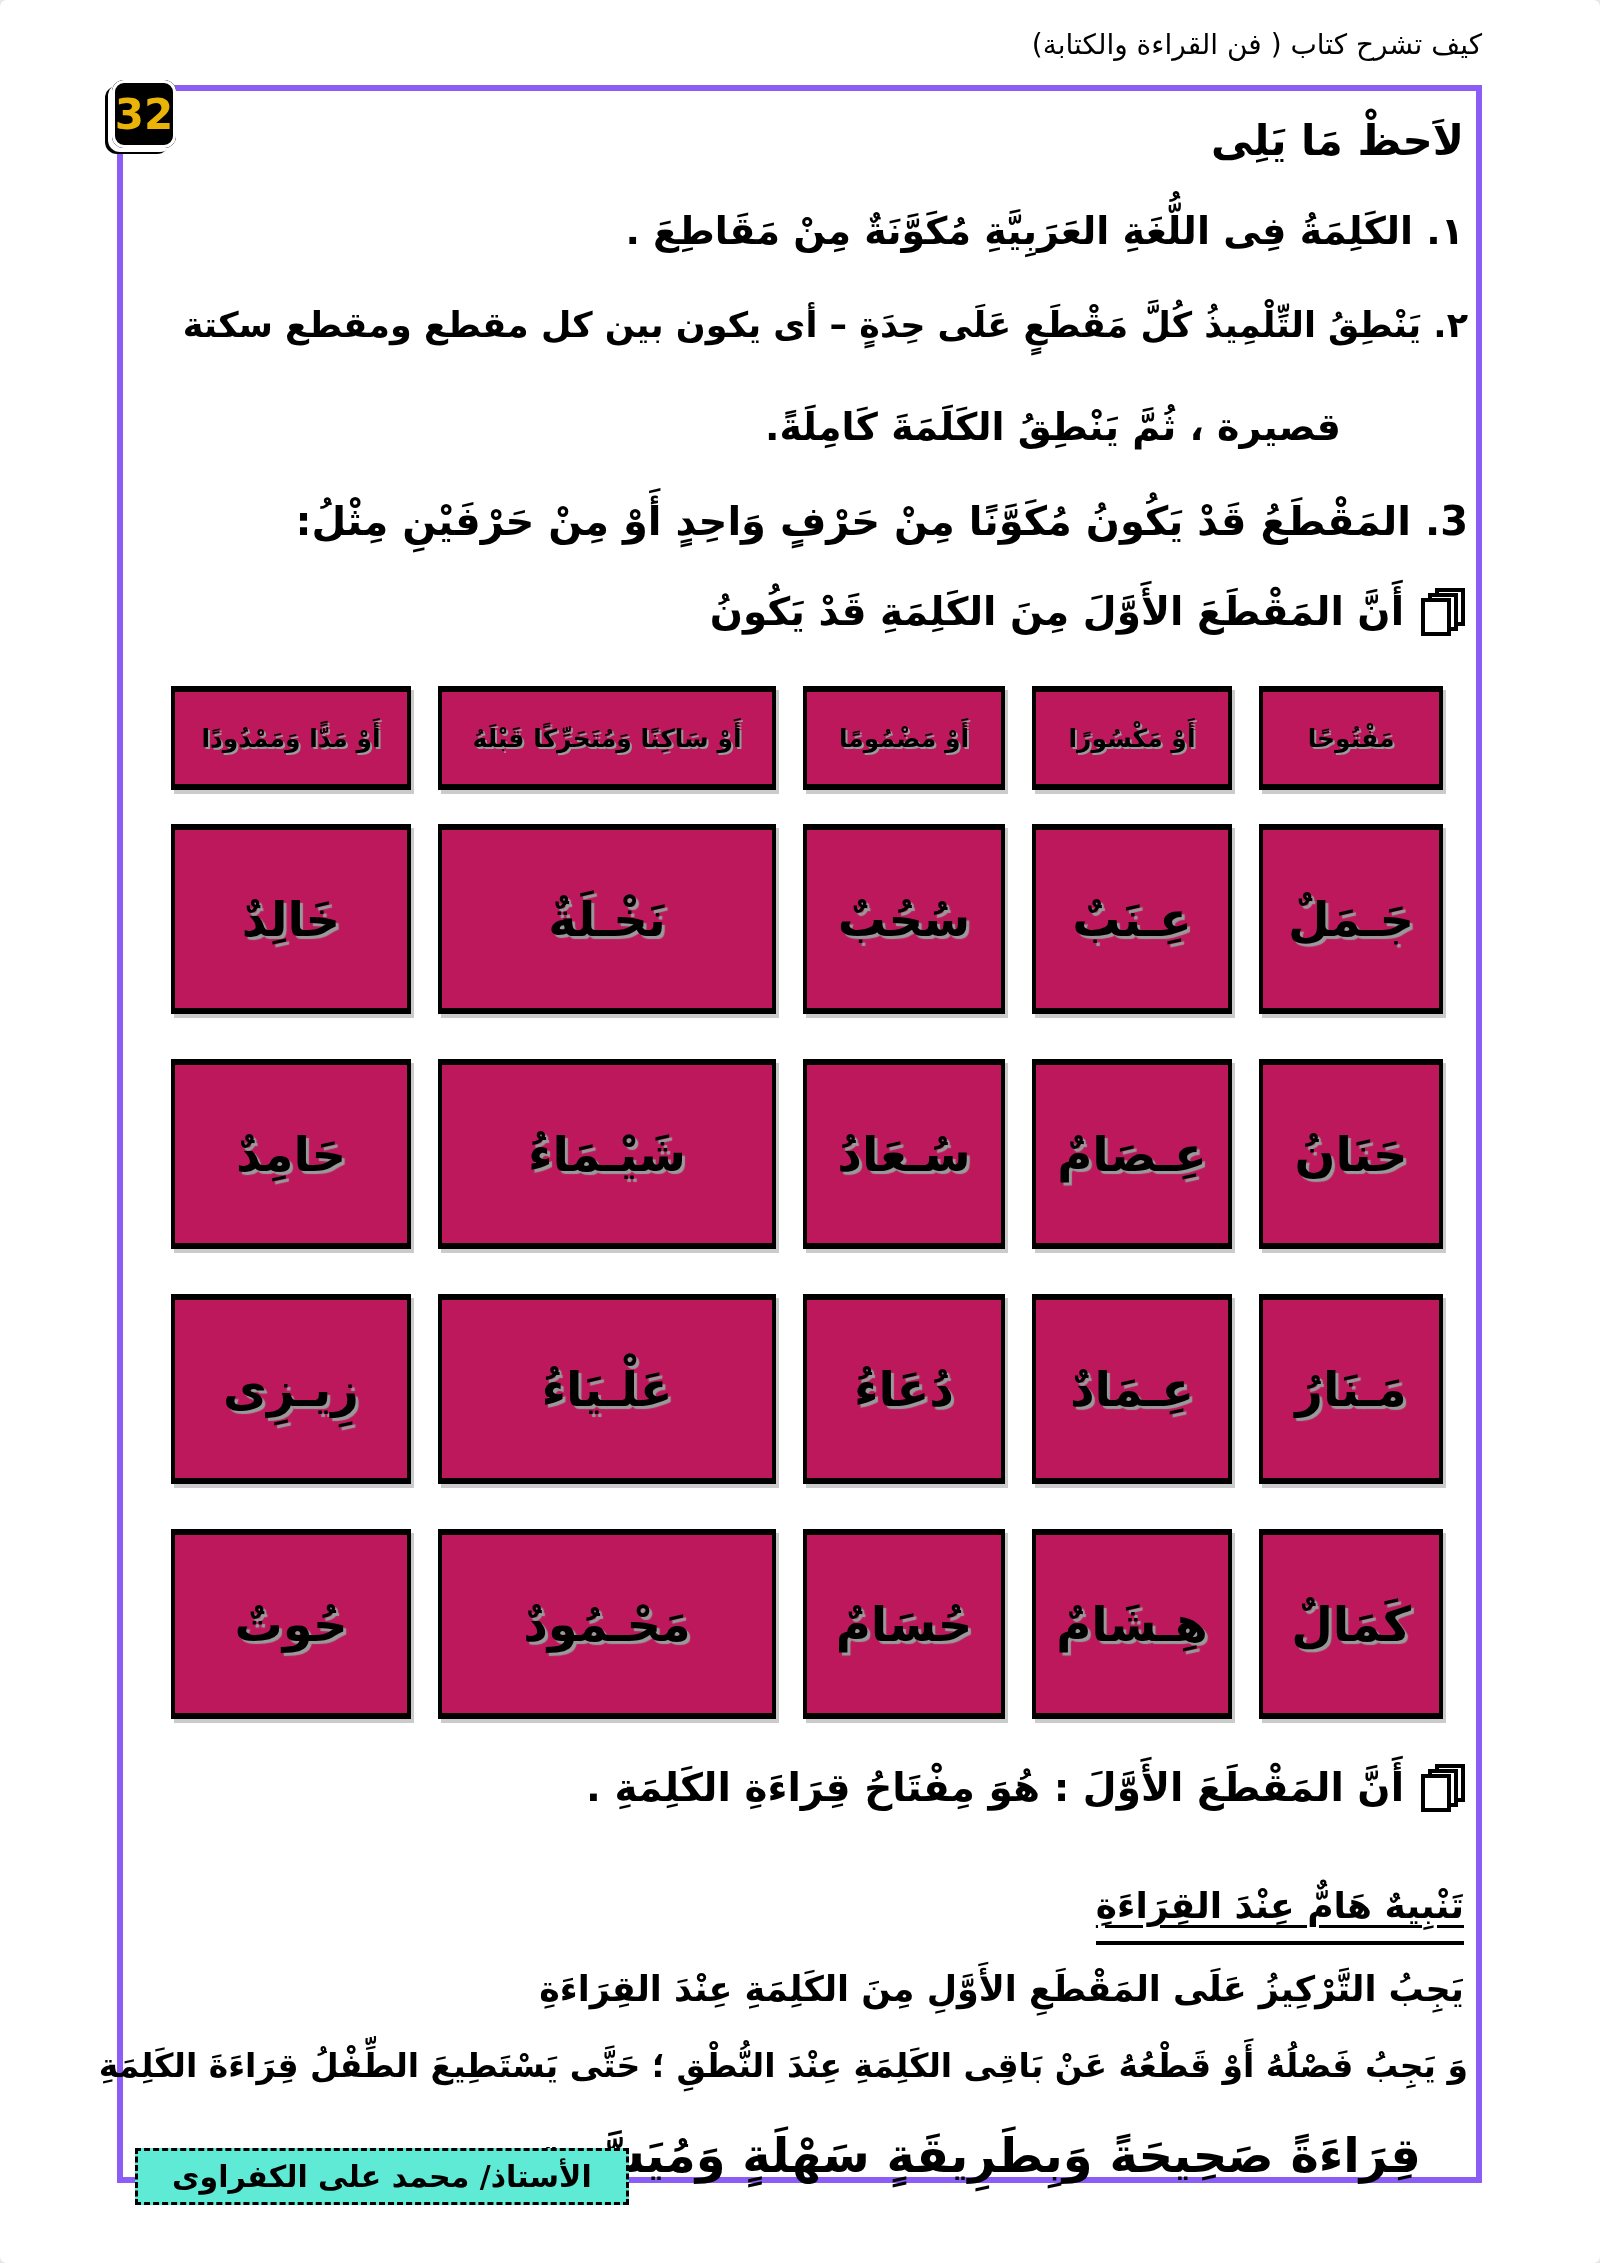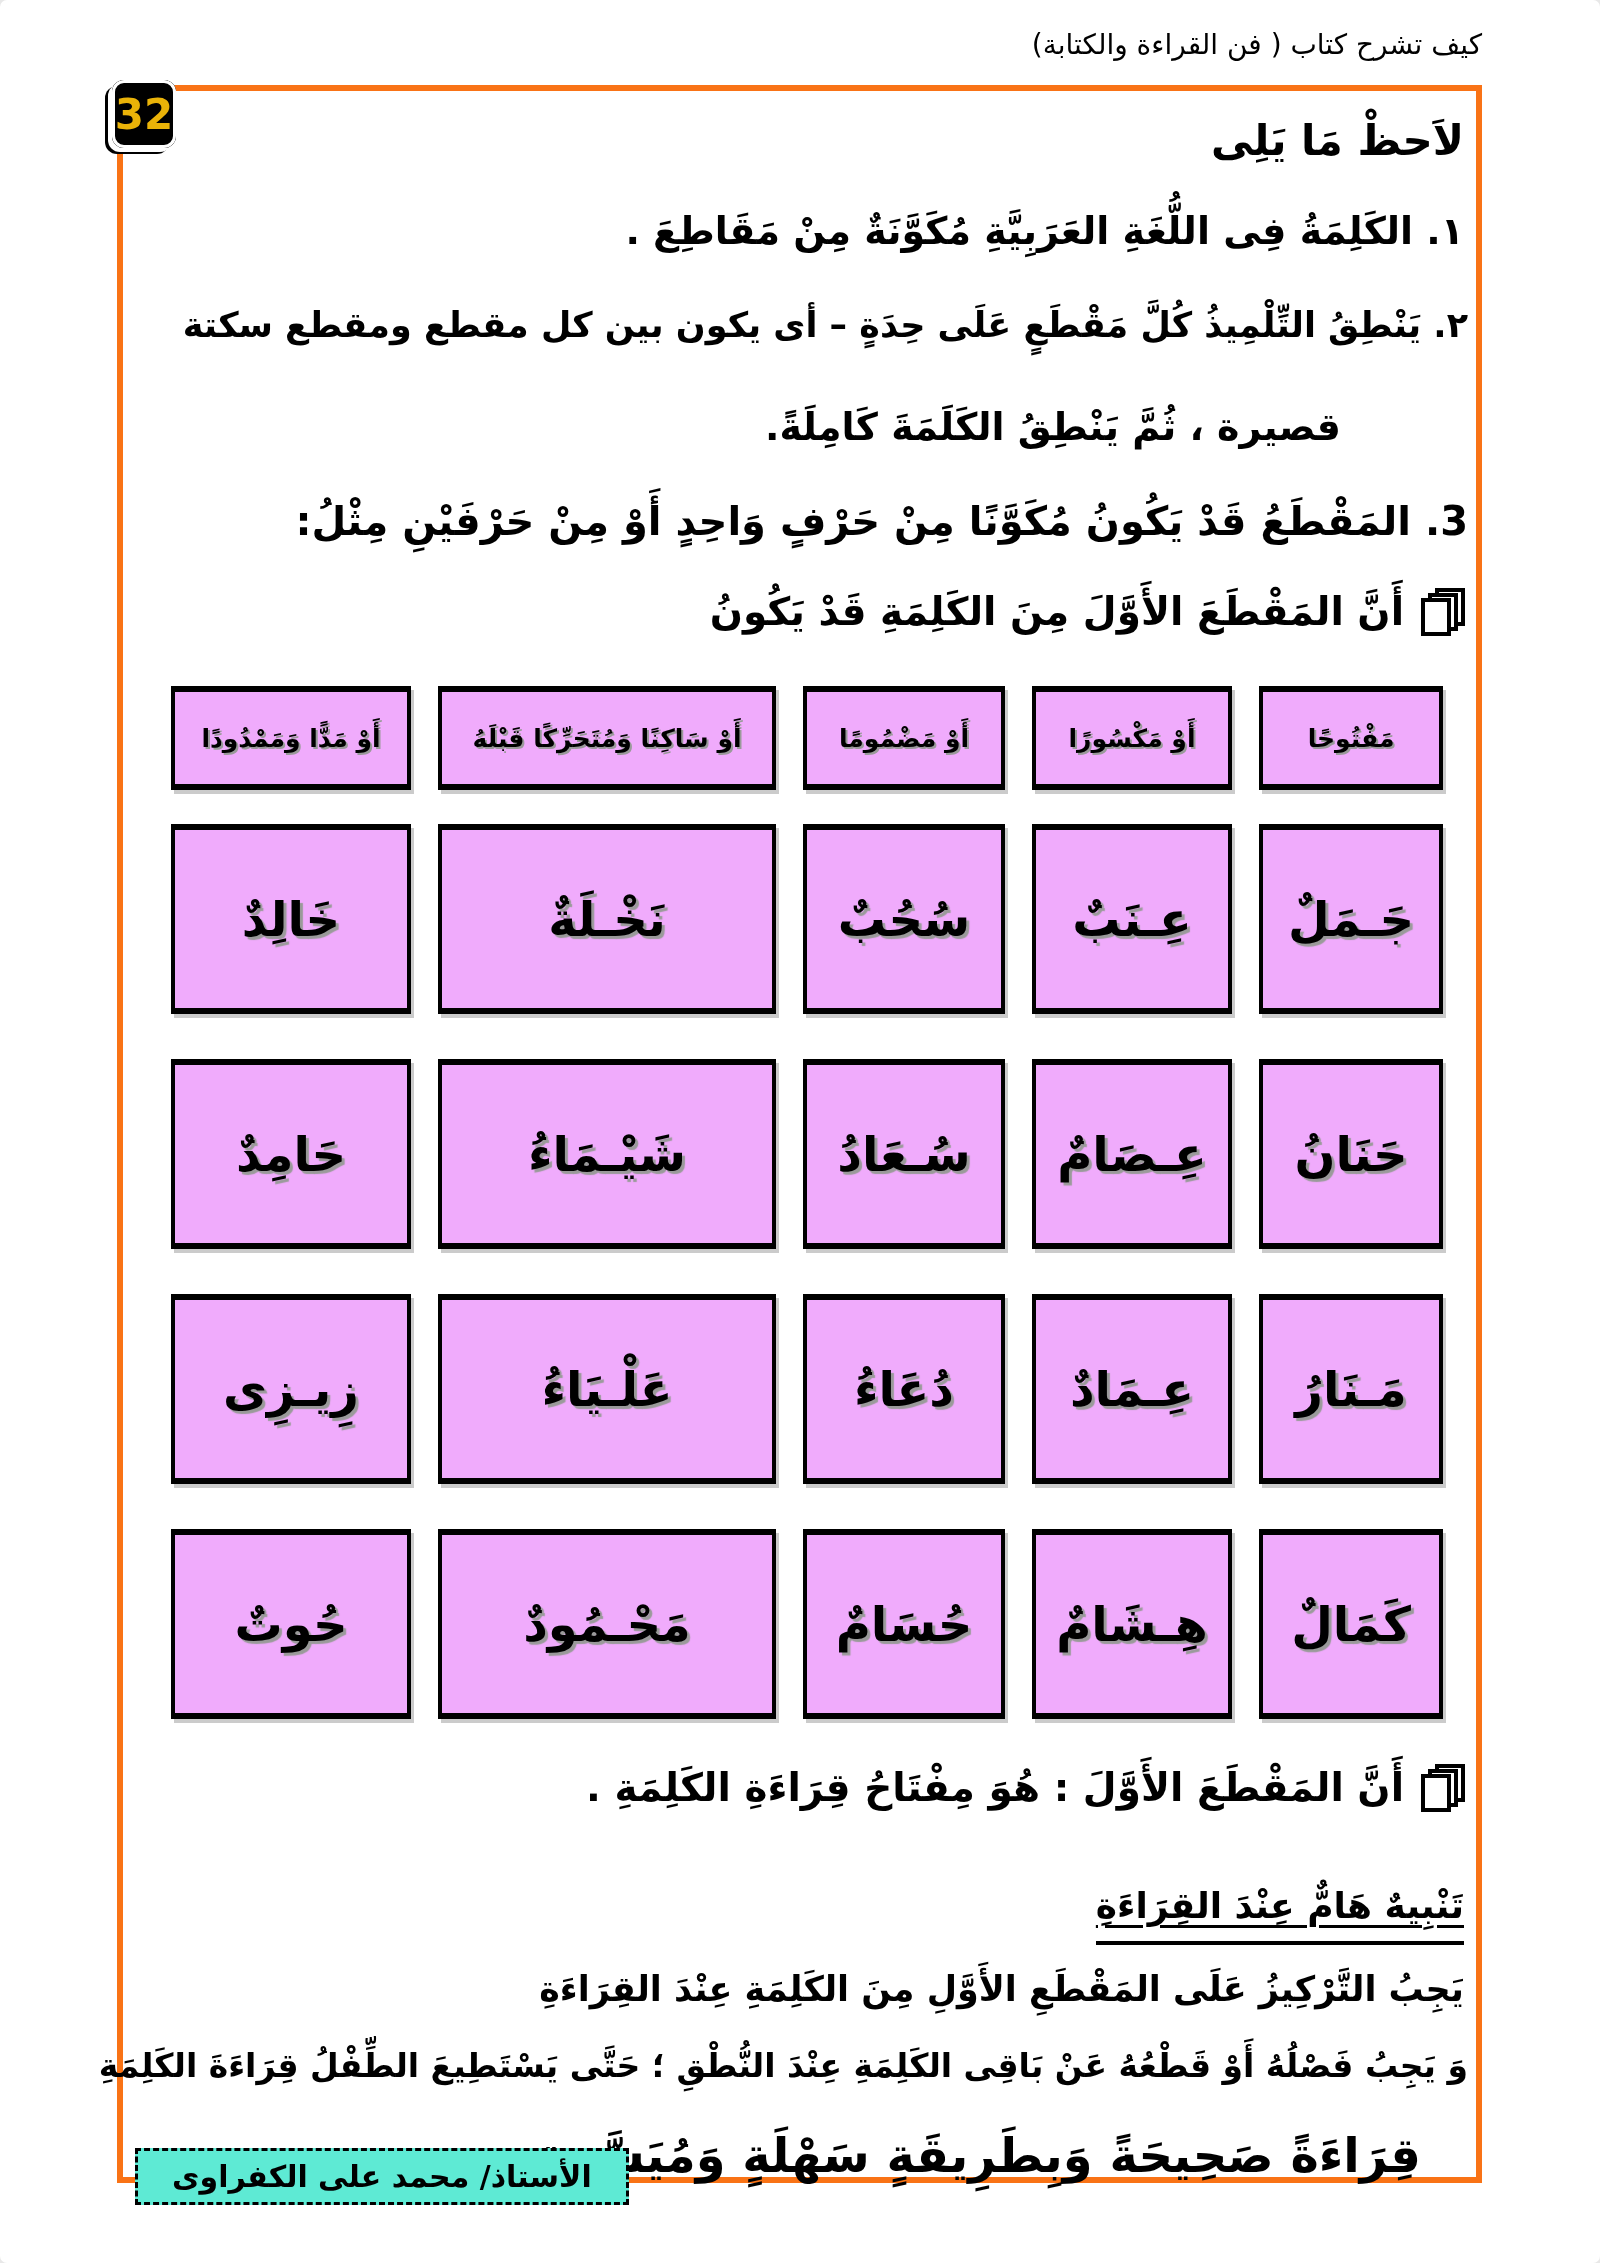--- a/index.html
+++ b/index.html
@@ -9,21 +9,21 @@
     font-family:"DejaVu Sans", sans-serif; color:#000; overflow:hidden;
     margin:0 auto;
     border-radius:7px;
   }
   .page-header {
     position:absolute; top:28px; right:118px;
     font-size:28px; direction:rtl; font-family:"DejaVu Sans", sans-serif;
   }
   .frame {
     position:absolute; left:117px; top:85px; width:1365px; height:2098px;
-    border:6px solid #f97316;
+    border:6px solid #8b5cf6;
   }
   .page-num {
     position:absolute; left:112px; top:80px; width:64px; height:68px;
     background:#000; color:#eab308; font-weight:bold; font-size:42px;
     display:flex; align-items:center; justify-content:center;
     border-radius:12px; z-index:4;
     box-shadow: inset 0 0 0 3px #fff, inset 0 0 0 6px #000,
                 -4px 4px 0 0 #fff, -7px 6px 0 0 #000;
   }
   .ar { direction:rtl; unicode-bidi:plaintext; }
@@ -50,21 +50,21 @@
 
   .syl-table {
     position:absolute; top:595px; right:33px;
     display:flex; direction:rtl; gap:27px;
   }
   .col { display:flex; flex-direction:column; gap:45px; }
   .col-1 { width:184px; } .col-2 { width:200px; } .col-3 { width:202px; }
   .col-4 { width:338px; } .col-5 { width:240px; }
   .cell {
     border:4px solid #000; border-top-width:6px; border-bottom-width:6px;
-    background:#f0abfc; display:flex; align-items:center; justify-content:center;
+    background:#be185d; display:flex; align-items:center; justify-content:center;
     box-shadow:3px 4px 0 rgba(140,140,140,0.45);
   }
   .hdr {
     height:104px; margin-bottom:-11px; font-weight:bold; font-size:25px;
     direction:rtl; white-space:nowrap; text-shadow:2px 2px 0 #9a9a9a;
   }
   .word {
     height:190px; font-weight:bold; font-size:48px; direction:rtl;
     white-space:nowrap; text-shadow:3px 3px 1px #9a9a9a; line-height:1;
   }

